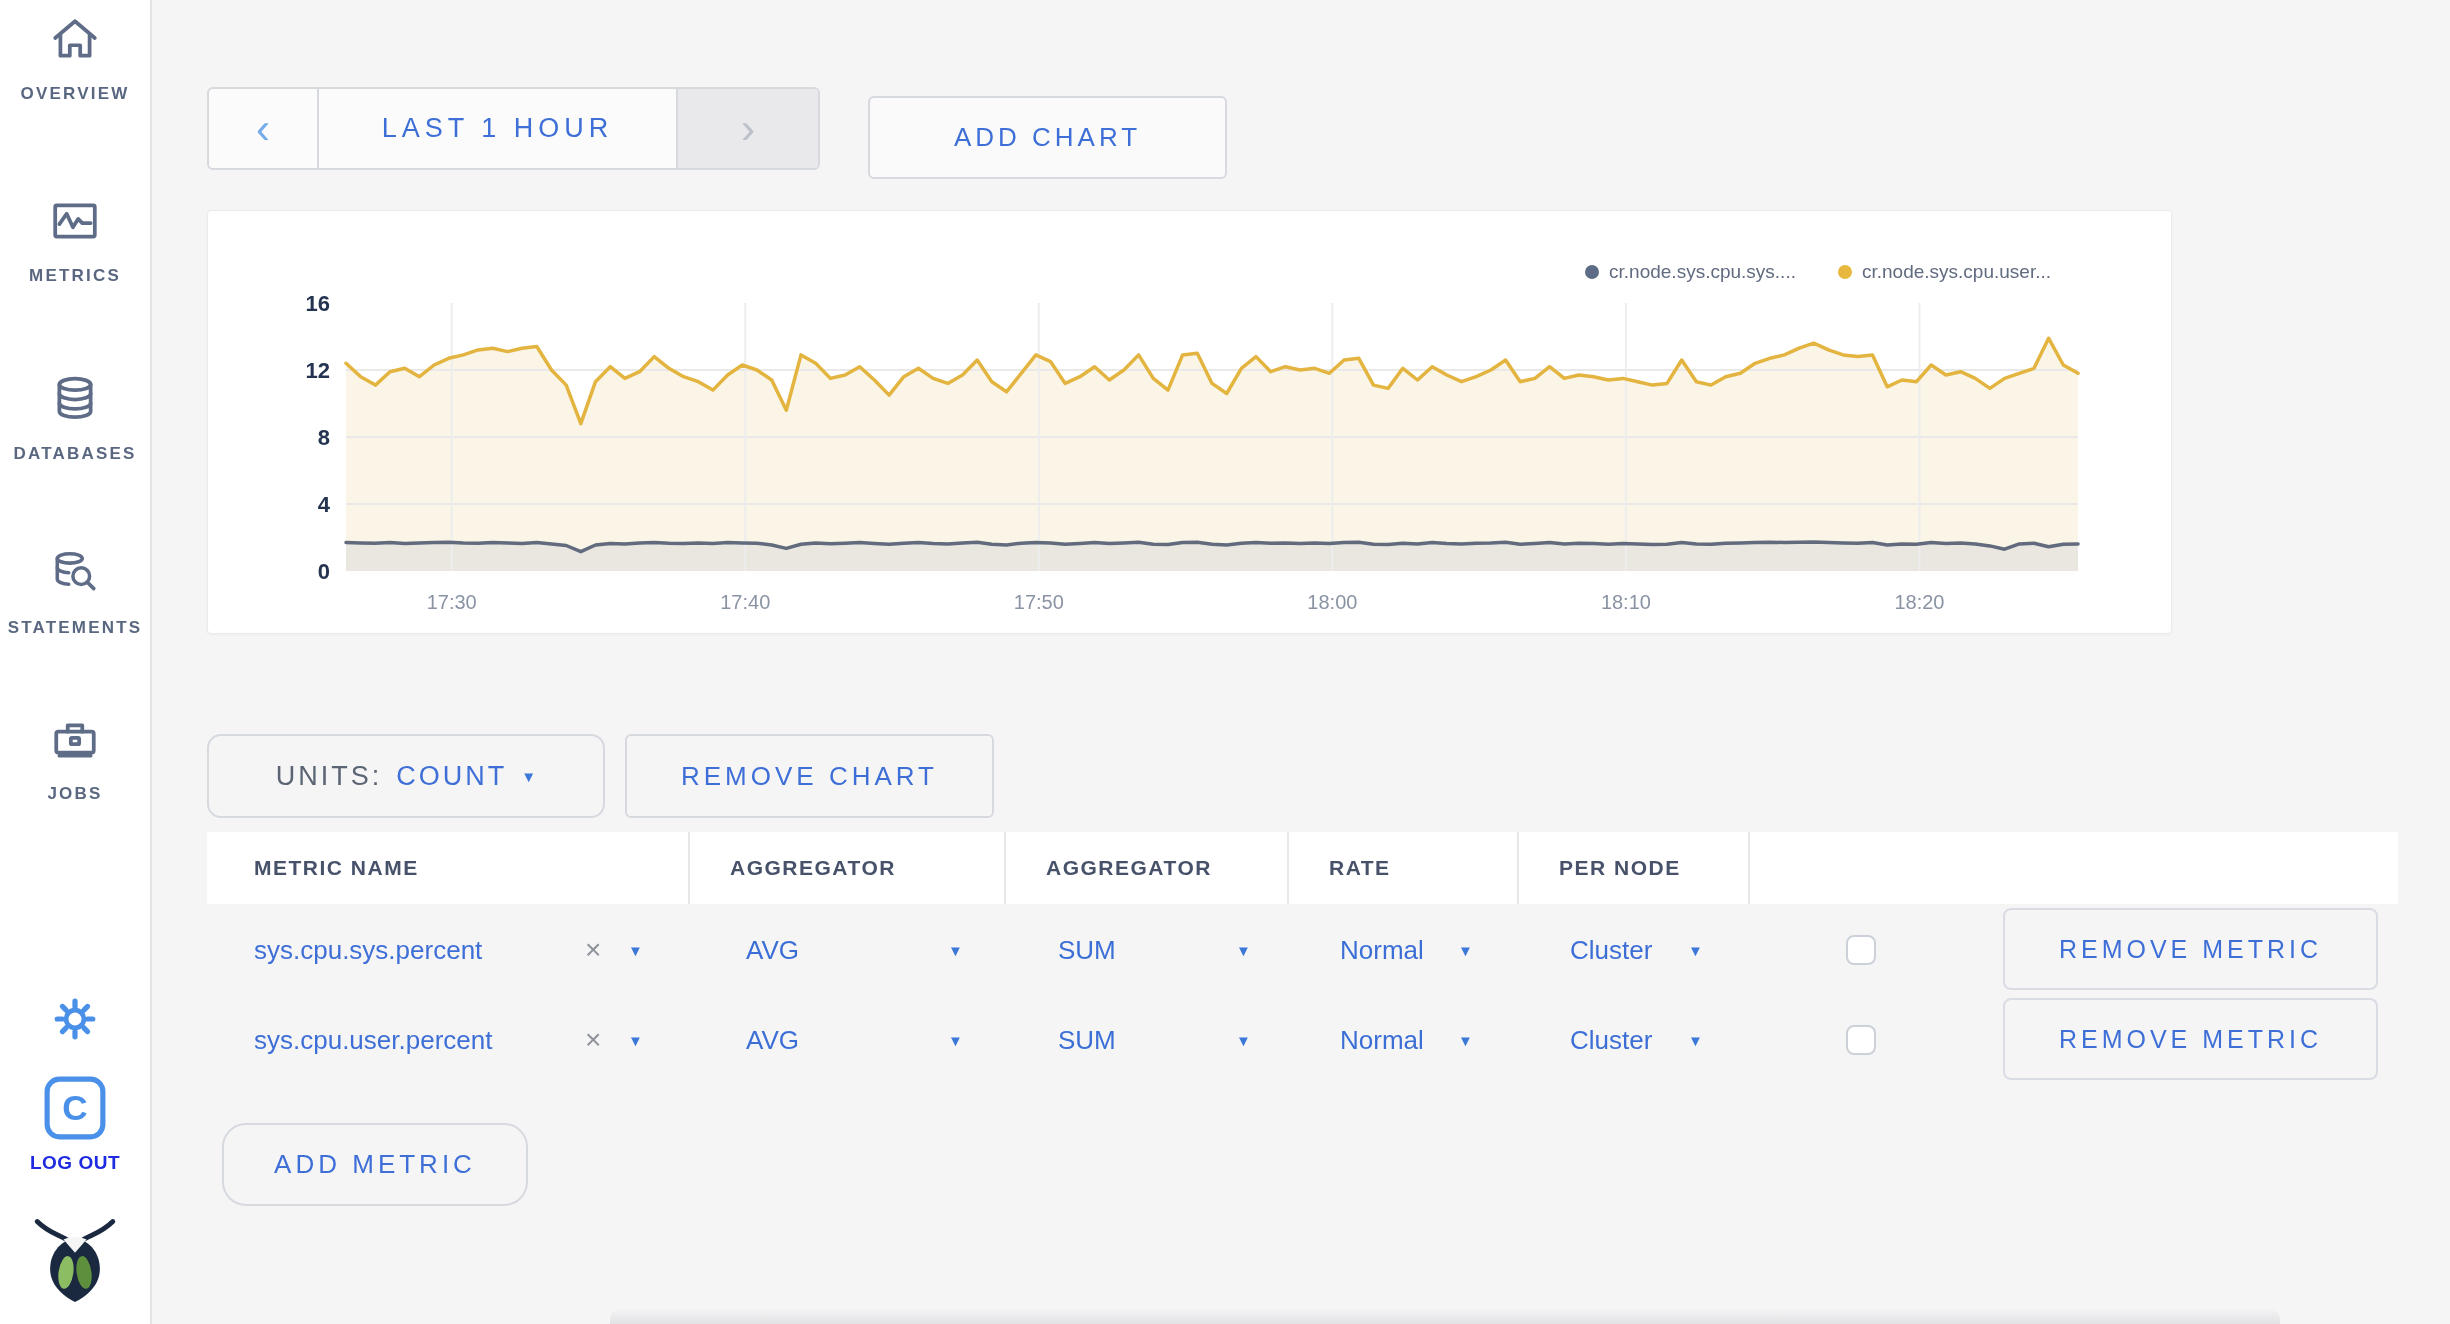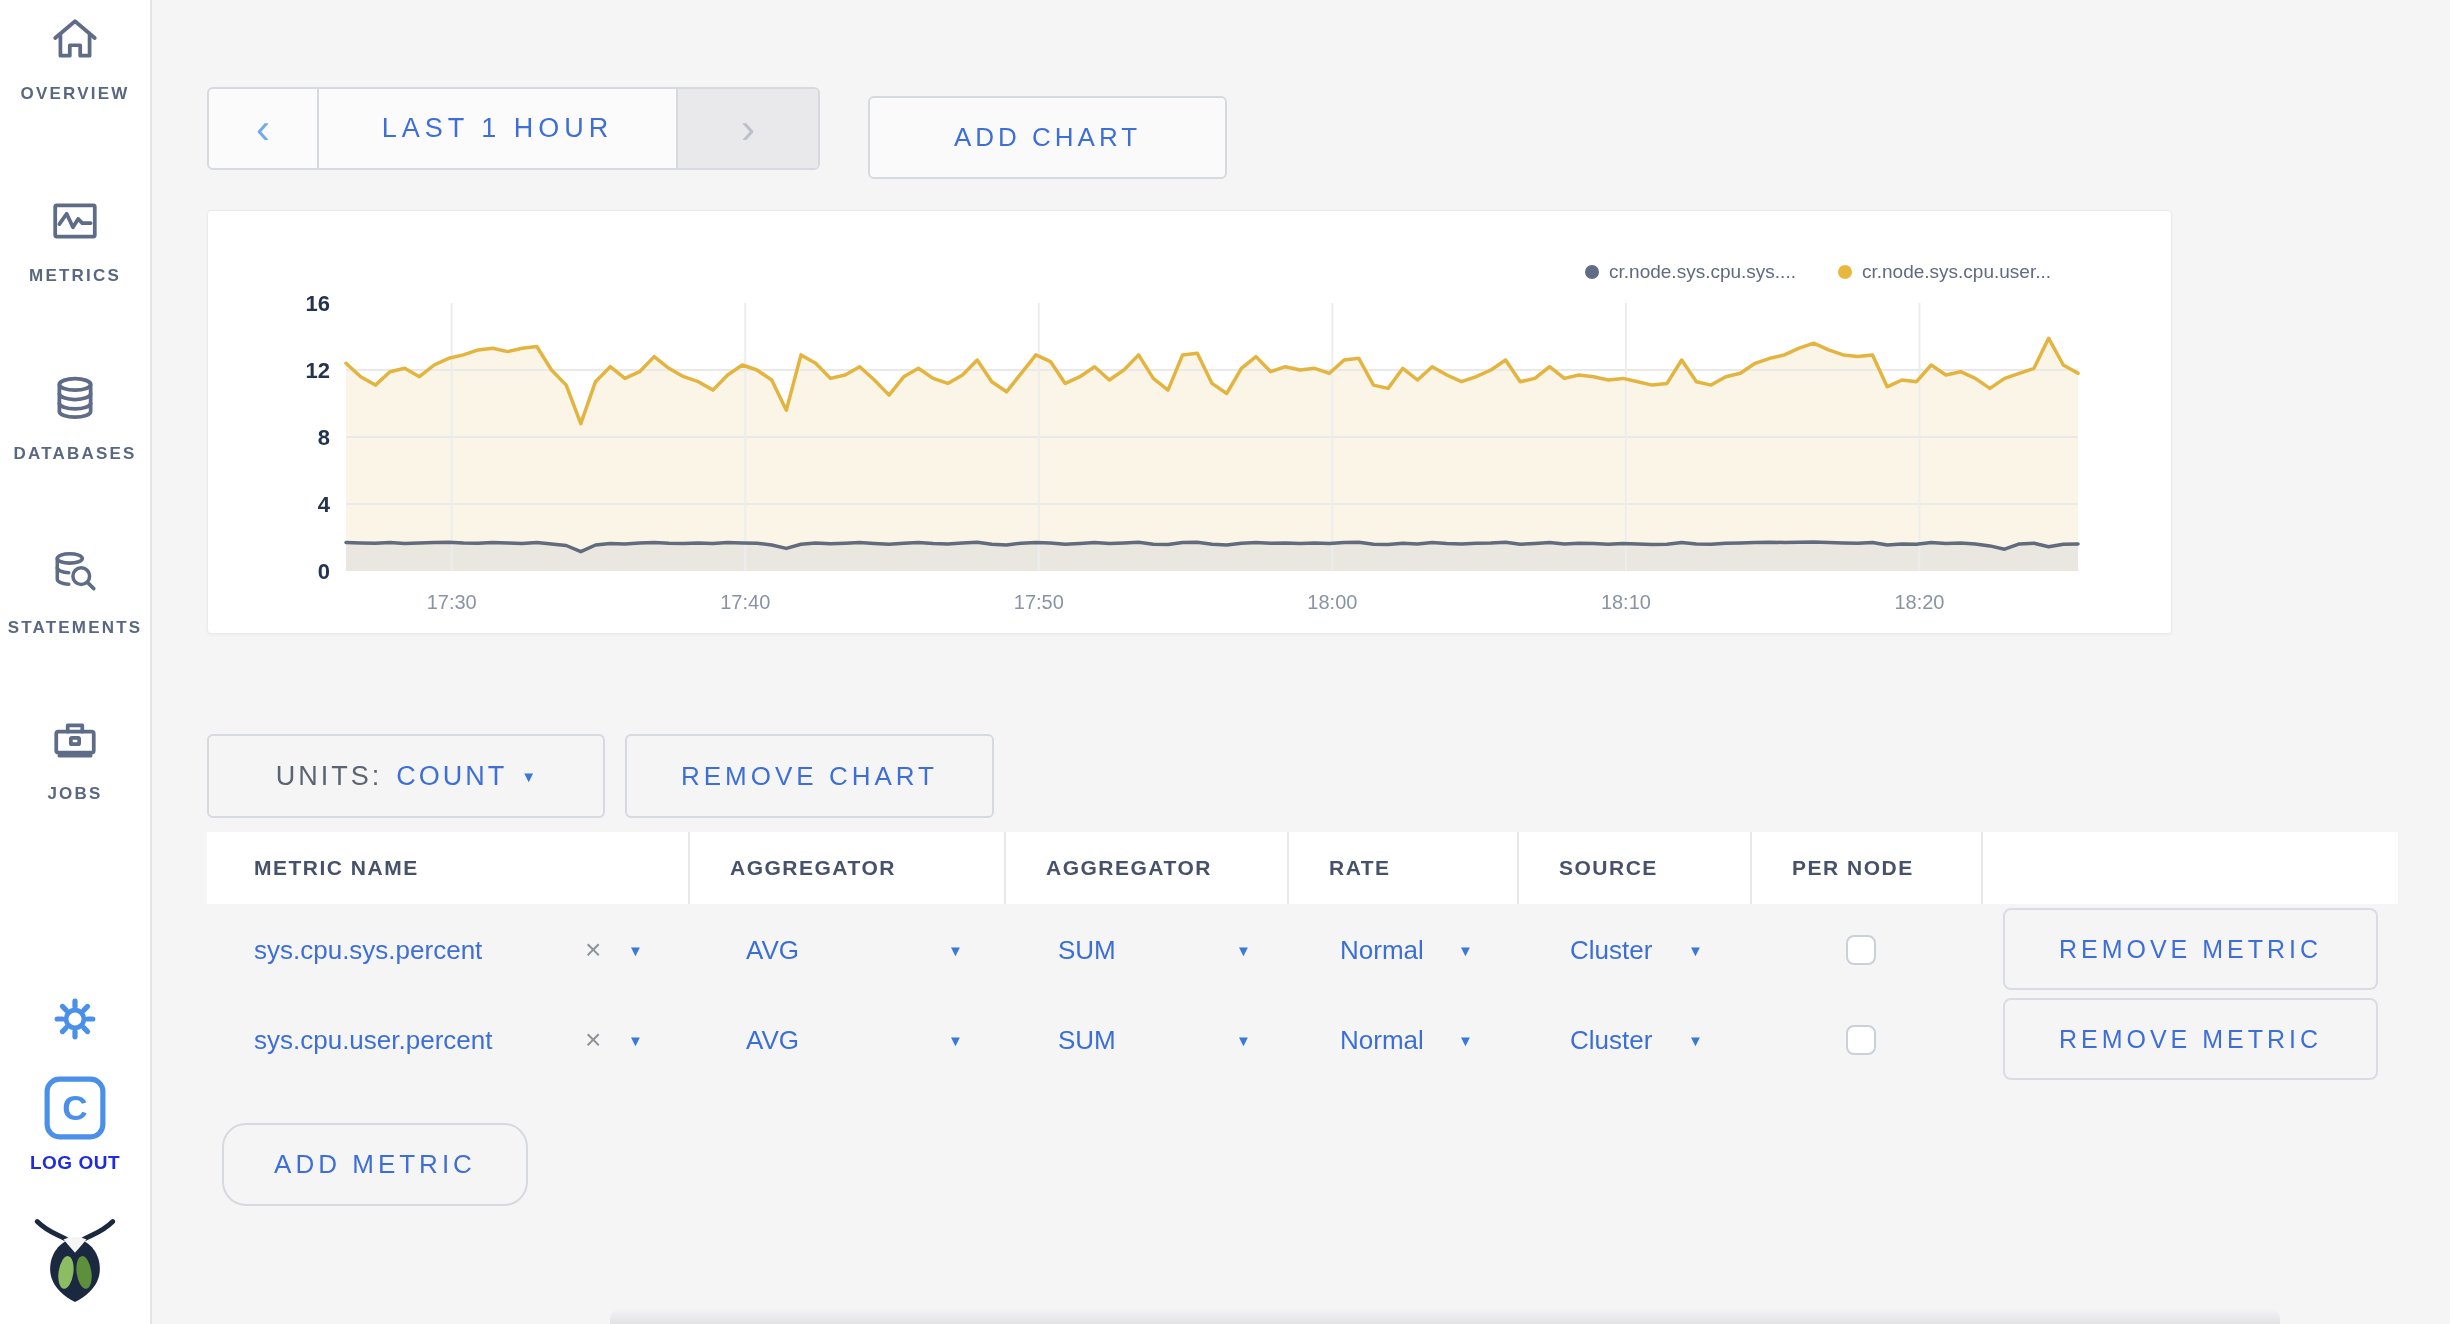--- a/index.html
+++ b/index.html
@@ -31,21 +31,21 @@
 
   
   #chart-card{left:207px;top:210px;width:1963px;height:422px;background:#ffffff;border:1px solid #ebebee;border-radius:4px;
               box-shadow:0 1px 3px rgba(0,0,0,0.04);}
   #legend{position:absolute;top:50px;right:120px;display:flex;gap:42px;align-items:center;}
   .legend-entry{display:flex;align-items:center;gap:10px;font-size:19px;color:#606b80;}
   .legend-dot{width:14px;height:14px;border-radius:50%;}
   #chart-svg{position:absolute;left:0;top:0;}
 
   
-  #units-box{left:207px;top:734px;width:398px;height:84px;border:2px solid #d6d9de;border-radius:6px;display:flex;
+  #units-box{left:207px;top:734px;width:398px;height:84px;border:2px solid #d6d9de;border-radius:14px;display:flex;
              align-items:center;justify-content:center;gap:14px;box-sizing:border-box;cursor:pointer;}
   #units-box .ulabel{color:#5a6472;font-size:27px;letter-spacing:3px;}
   #units-box .uvalue{color:#3e6fd7;font-size:27px;letter-spacing:3px;}
   .caret{color:#3c78d8;font-size:15px;}
   #remove-chart{left:625px;top:734px;width:369px;height:84px;background:transparent;}
 
   
   #table-header{left:207px;top:832px;width:2191px;height:72px;display:flex;background:#ffffff;}
   .th{box-sizing:border-box;border-right:2px solid #e8e8ea;display:flex;align-items:center;padding-left:40px;
       font-size:21px;font-weight:600;letter-spacing:1.5px;color:#47526a;}
@@ -223,21 +223,20 @@
     <span class="uvalue">COUNT</span>
     <span class="caret">▼</span>
   </div>
   <div id="remove-chart" class="abs boxbtn">REMOVE CHART</div>
 
   <div id="table-header" class="abs">
     <div class="th" style="width:483px;">METRIC NAME</div>
     <div class="th" style="width:316px;">AGGREGATOR</div>
     <div class="th" style="width:283px;">AGGREGATOR</div>
     <div class="th" style="width:230px;">RATE</div>
-    <div class="th" style="width:233px;">SOURCE</div>
     <div class="th" style="width:231px;">PER NODE</div>
     <div class="th" style="width:415px;"></div>
   </div>
 
   <div class="abs mrow" style="top:908px;">
     <span class="rowel metric-name" style="left:47px;">sys.cpu.sys.percent</span>
     <span class="rowel clear-x" style="left:378px;">×</span>
     <span class="rowel caret" style="left:421px;">▼</span>
     <span class="rowel dd-value" style="left:539px;">AVG</span>
     <span class="rowel caret" style="left:741px;">▼</span>

